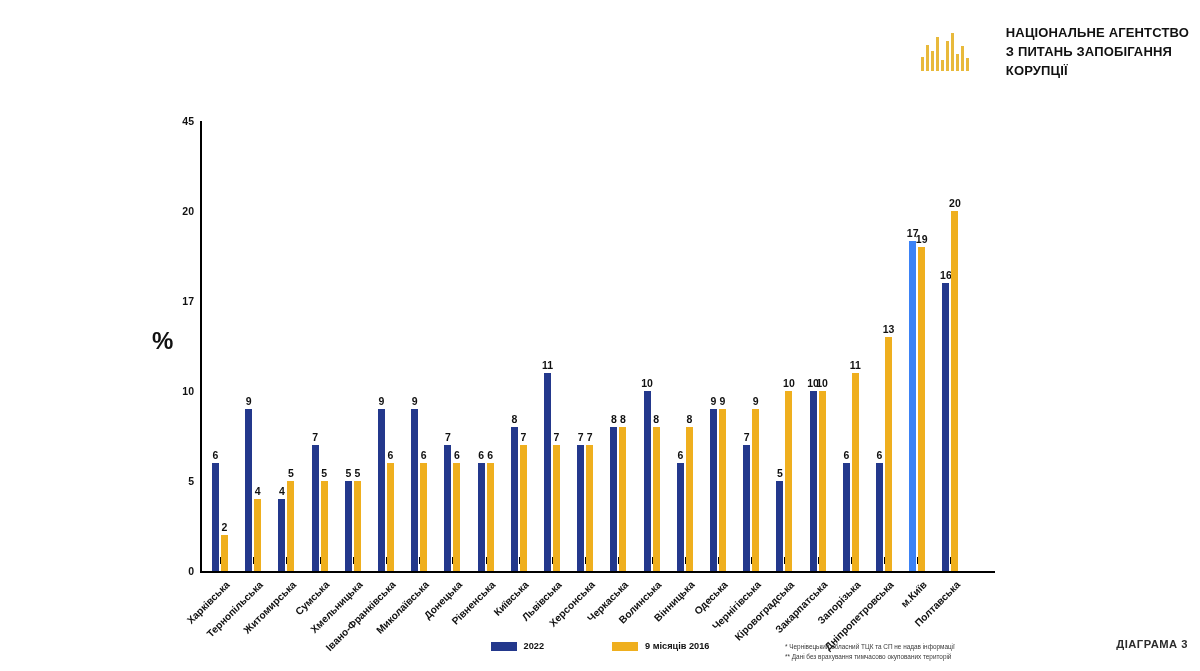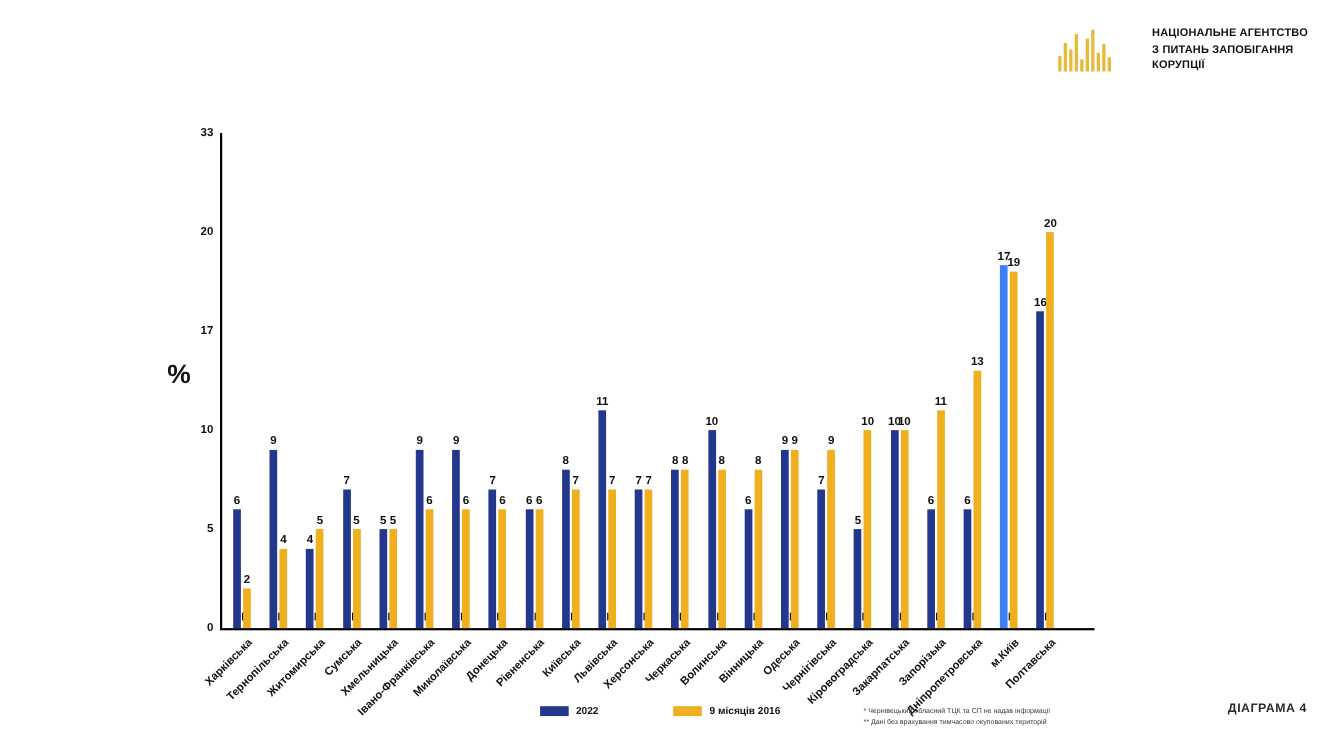--- a/index.html
+++ b/index.html
@@ -50,21 +50,21 @@
     gap: 2px;
     height: 38px;
   }
   #logo-mark span {
     display: block;
     width: 3px;
     background: #E8B93B;
     border-radius: 0;
   }
   #logo-text {
-    font-size: 10px;
+    font-size: 13px;
     font-weight: bold;
     line-height: 1.45;
     letter-spacing: 0.15px;
     color: #111111;
     white-space: pre-line;
     margin-left: 28px;
   }
 
   
   #chart-wrap {
@@ -235,21 +235,21 @@
   <div id="y-axis-line"></div>
   <div id="x-axis-line"></div>
   <div id="y-axis-title">%</div>
 
   <div id="y-ticks">
       <div class="ytick" style="left: 160px; top: 466px;">0</div>
       <div class="ytick" style="left: 160px; top: 376px;">5</div>
       <div class="ytick" style="left: 160px; top: 286px;">10</div>
       <div class="ytick" style="left: 160px; top: 196px;">17</div>
       <div class="ytick" style="left: 160px; top: 106px;">20</div>
-      <div class="ytick" style="left: 160px; top: 16px;">33</div>
+      <div class="ytick" style="left: 160px; top: 16px;">45</div>
     </div>
   <div id="plot">
       <div class="group" style="left: 12px; width: 18px;">
         <div class="bar b2022" style="height: 108px; background: rgb(35, 56, 140);">
           <div class="bar-label">6</div>
         </div>
         <div class="bar b2023" style="height: 36px; background: rgb(239, 175, 30);">
           <div class="bar-label">2</div>
         </div>
       </div>
@@ -484,13 +484,13 @@
     <div class="tick" style="left: 884px;"></div>
     <div class="cat-label" style="left: 0px; width: 888px;">Дніпропетровська</div>
     <div class="tick" style="left: 917.2px;"></div>
     <div class="cat-label" style="left: 0px; width: 921.2px;">м.Київ</div>
     <div class="tick" style="left: 950.4px;"></div>
     <div class="cat-label" style="left: 0px; width: 954.4px;">Полтавська</div>
   </div>
 
 <div id="footnotes">* Чернівецький обласний ТЦК та СП не надав інформації
 ** Дані без врахування тимчасово окупованих територій</div>
-<div id="diagram-caption">ДІАГРАМА 4</div>
+<div id="diagram-caption">ДІАГРАМА 3</div>
 
 </body></html>

